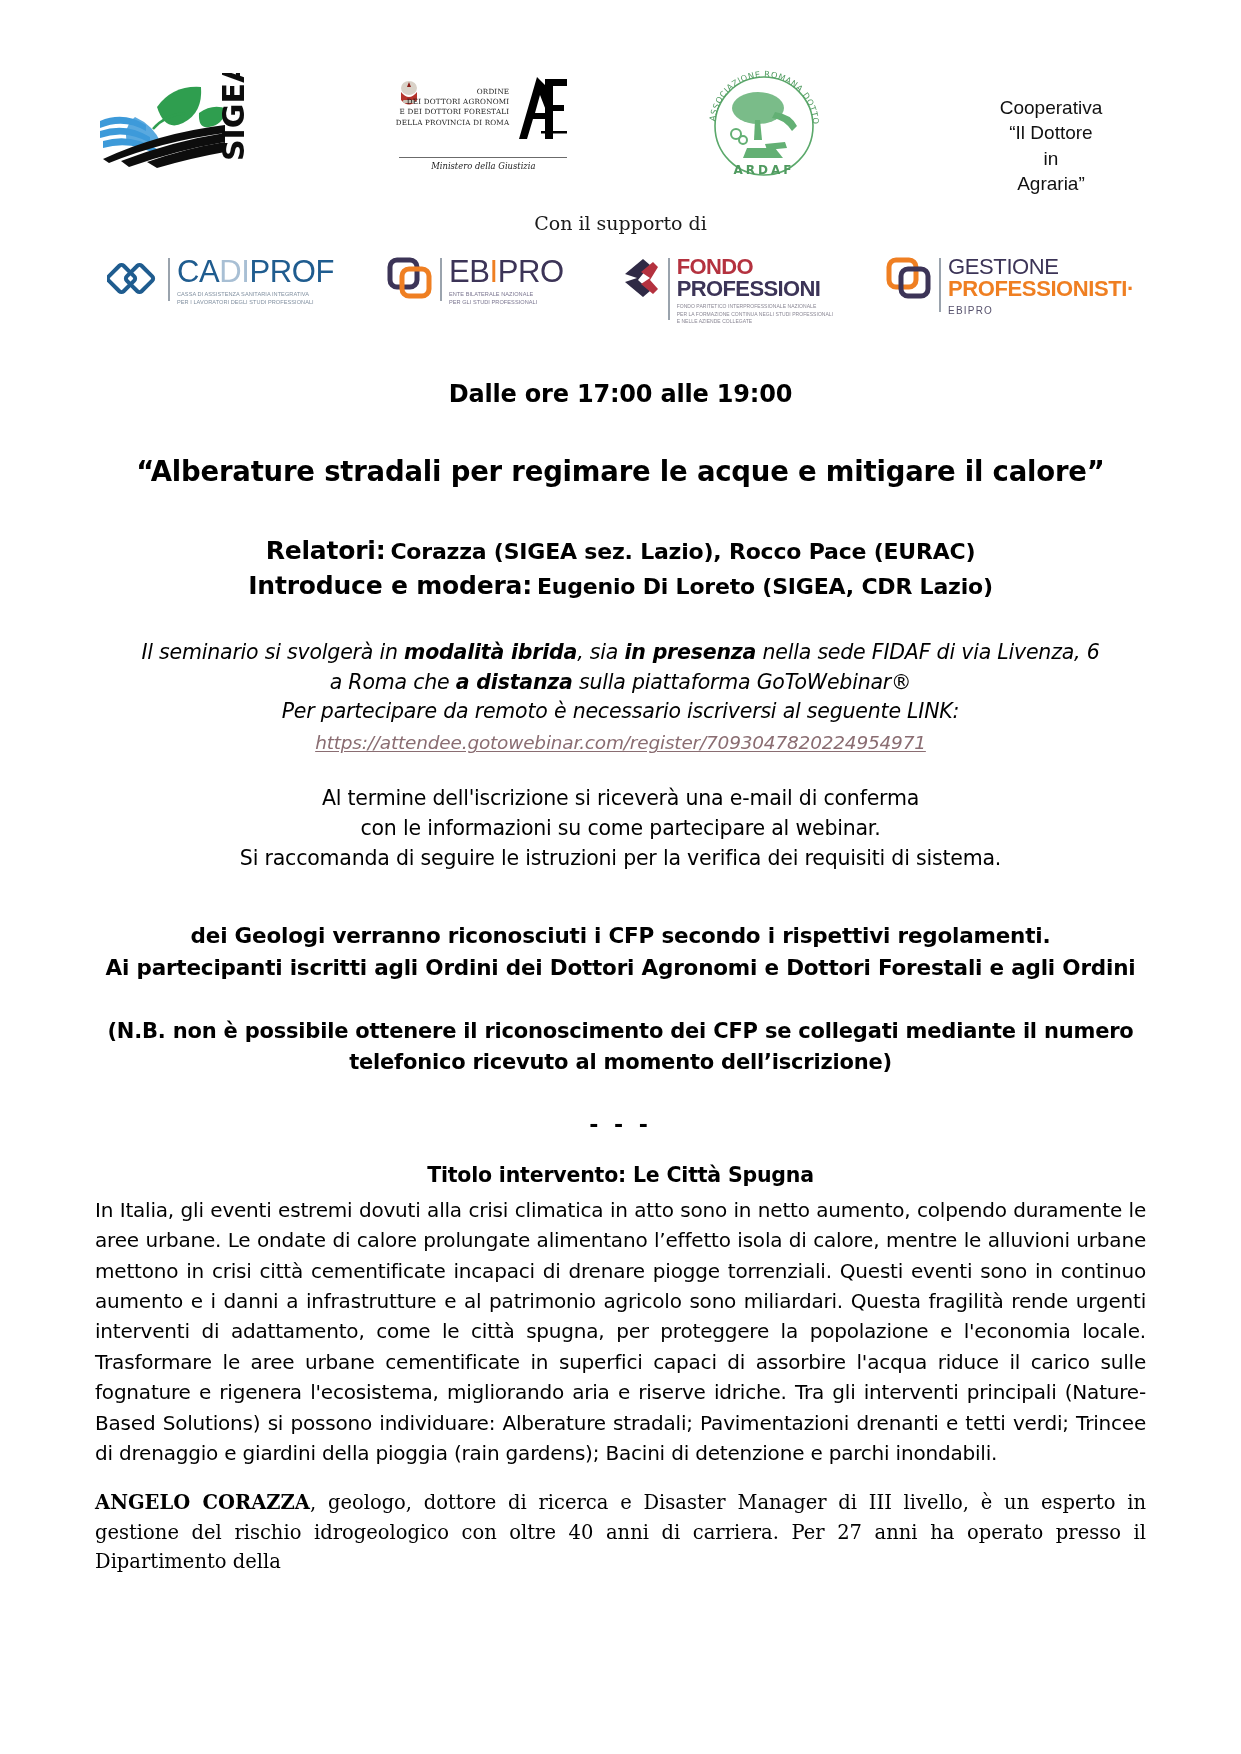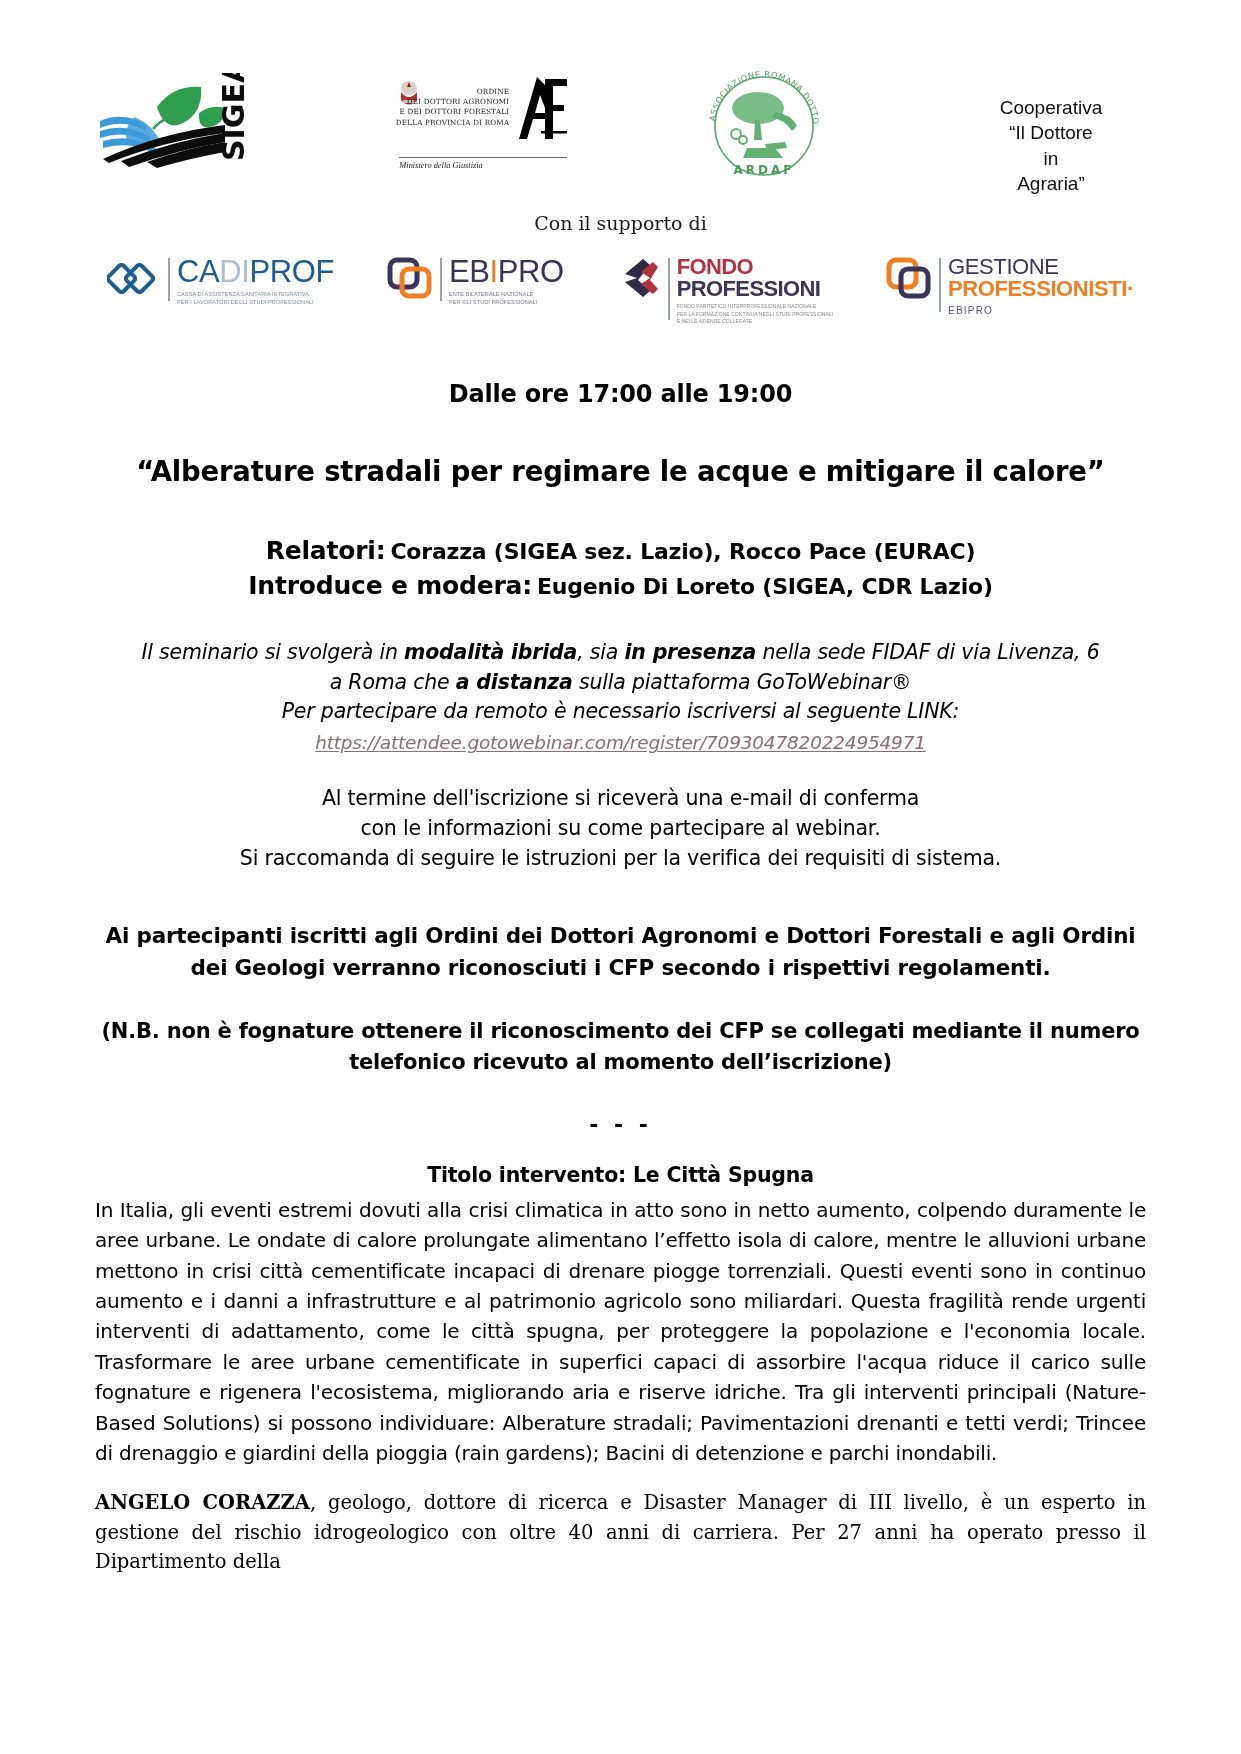--- a/index.html
+++ b/index.html
@@ -47,22 +47,22 @@
   .odaf { width: 180px; height: 108px; position: relative; font-family: "DejaVu Serif", serif; }
   .odaf .emblem { position:absolute; left:6px; top:10px; width:24px; height:30px; }
   .odaf .lines {
     position: absolute; left: 0; top: 18px; width: 118px;
     text-align: right; font-size: 7.2px; line-height: 1.45;
     letter-spacing: .2px; color: #1a1a1a;
   }
   .odaf .afmark { position: absolute; right: 2px; top: 6px; width: 62px; height: 70px; }
   .odaf .rule { position: absolute; left: 8px; top: 88px; width: 168px; height:1px; background:#6b6b6b; }
   .odaf .min {
-    position: absolute; left: 8px; top: 92px; width: 168px; 
-    font-style: italic; font-size: 8.4px; color:#1a1a1a;font-family:Liberation Serif, serif;
+    position: absolute; left: 8px; top: 92px; width: 168px; text-align:center;
+    font-style: italic; font-size: 8.4px; color:#1a1a1a;
   }
 
   
   .ardaf { width: 122px; height: 118px; position: relative; }
   .ardaf svg { display:block; }
 
   
   .coop {
     width: 190px;
     text-align: center;
@@ -413,26 +413,26 @@
       <a class="urlline comic" href="#" style="display:block;color:#8a6d72;">https://attendee.gotowebinar.com/register/7093047820224954971</a>
     </div>
 
     <div class="confirm comic">
       <div>Al termine dell'iscrizione si riceverà una e-mail di conferma</div>
       <div>con le informazioni su come partecipare al webinar.</div>
       <div>Si raccomanda di seguire le istruzioni per la verifica dei requisiti di sistema.</div>
     </div>
 
     <div class="cfp comic">
+      <div>dei Geologi verranno riconosciuti i CFP secondo i rispettivi regolamenti.</div>
       <div>Ai partecipanti iscritti agli Ordini dei Dottori Agronomi e Dottori Forestali e agli Ordini</div>
-      <div>dei Geologi verranno riconosciuti i CFP secondo i rispettivi regolamenti.</div>
     </div>
 
     <div class="nb comic">
-      <div>(N.B. non è fognature ottenere il riconoscimento dei CFP se collegati mediante il numero</div>
+      <div>(N.B. non è possibile ottenere il riconoscimento dei CFP se collegati mediante il numero</div>
       <div>telefonico ricevuto al momento dell’iscrizione)</div>
     </div>
 
     <div class="dashes comic">- - -</div>
 
     <div class="sec-title comic">Titolo intervento: Le Città Spugna</div>
     <div class="para comic">In Italia, gli eventi estremi dovuti alla crisi climatica in atto sono in netto aumento, colpendo duramente le aree urbane. Le ondate di calore prolungate alimentano l’effetto isola di calore, mentre le alluvioni urbane mettono in crisi città cementificate incapaci di drenare piogge torrenziali. Questi eventi sono in continuo aumento e i danni a infrastrutture e al patrimonio agricolo sono miliardari. Questa fragilità rende urgenti interventi di adattamento, come le città spugna, per proteggere la popolazione e l'economia locale. Trasformare le aree urbane cementificate in superfici capaci di assorbire l'acqua riduce il carico sulle fognature e rigenera l'ecosistema, migliorando aria e riserve idriche. Tra gli interventi principali (Nature-Based Solutions) si possono individuare: Alberature stradali; Pavimentazioni drenanti e tetti verdi; Trincee di drenaggio e giardini della pioggia (rain gardens); Bacini di detenzione e parchi inondabili.</div>
 
     <div class="bio"><b>ANGELO CORAZZA</b><span>, geologo, dottore di ricerca e Disaster Manager di III livello, è un esperto in gestione del rischio idrogeologico con oltre 40 anni di carriera. Per 27 anni ha operato presso il Dipartimento della</span></div>
   </div>

